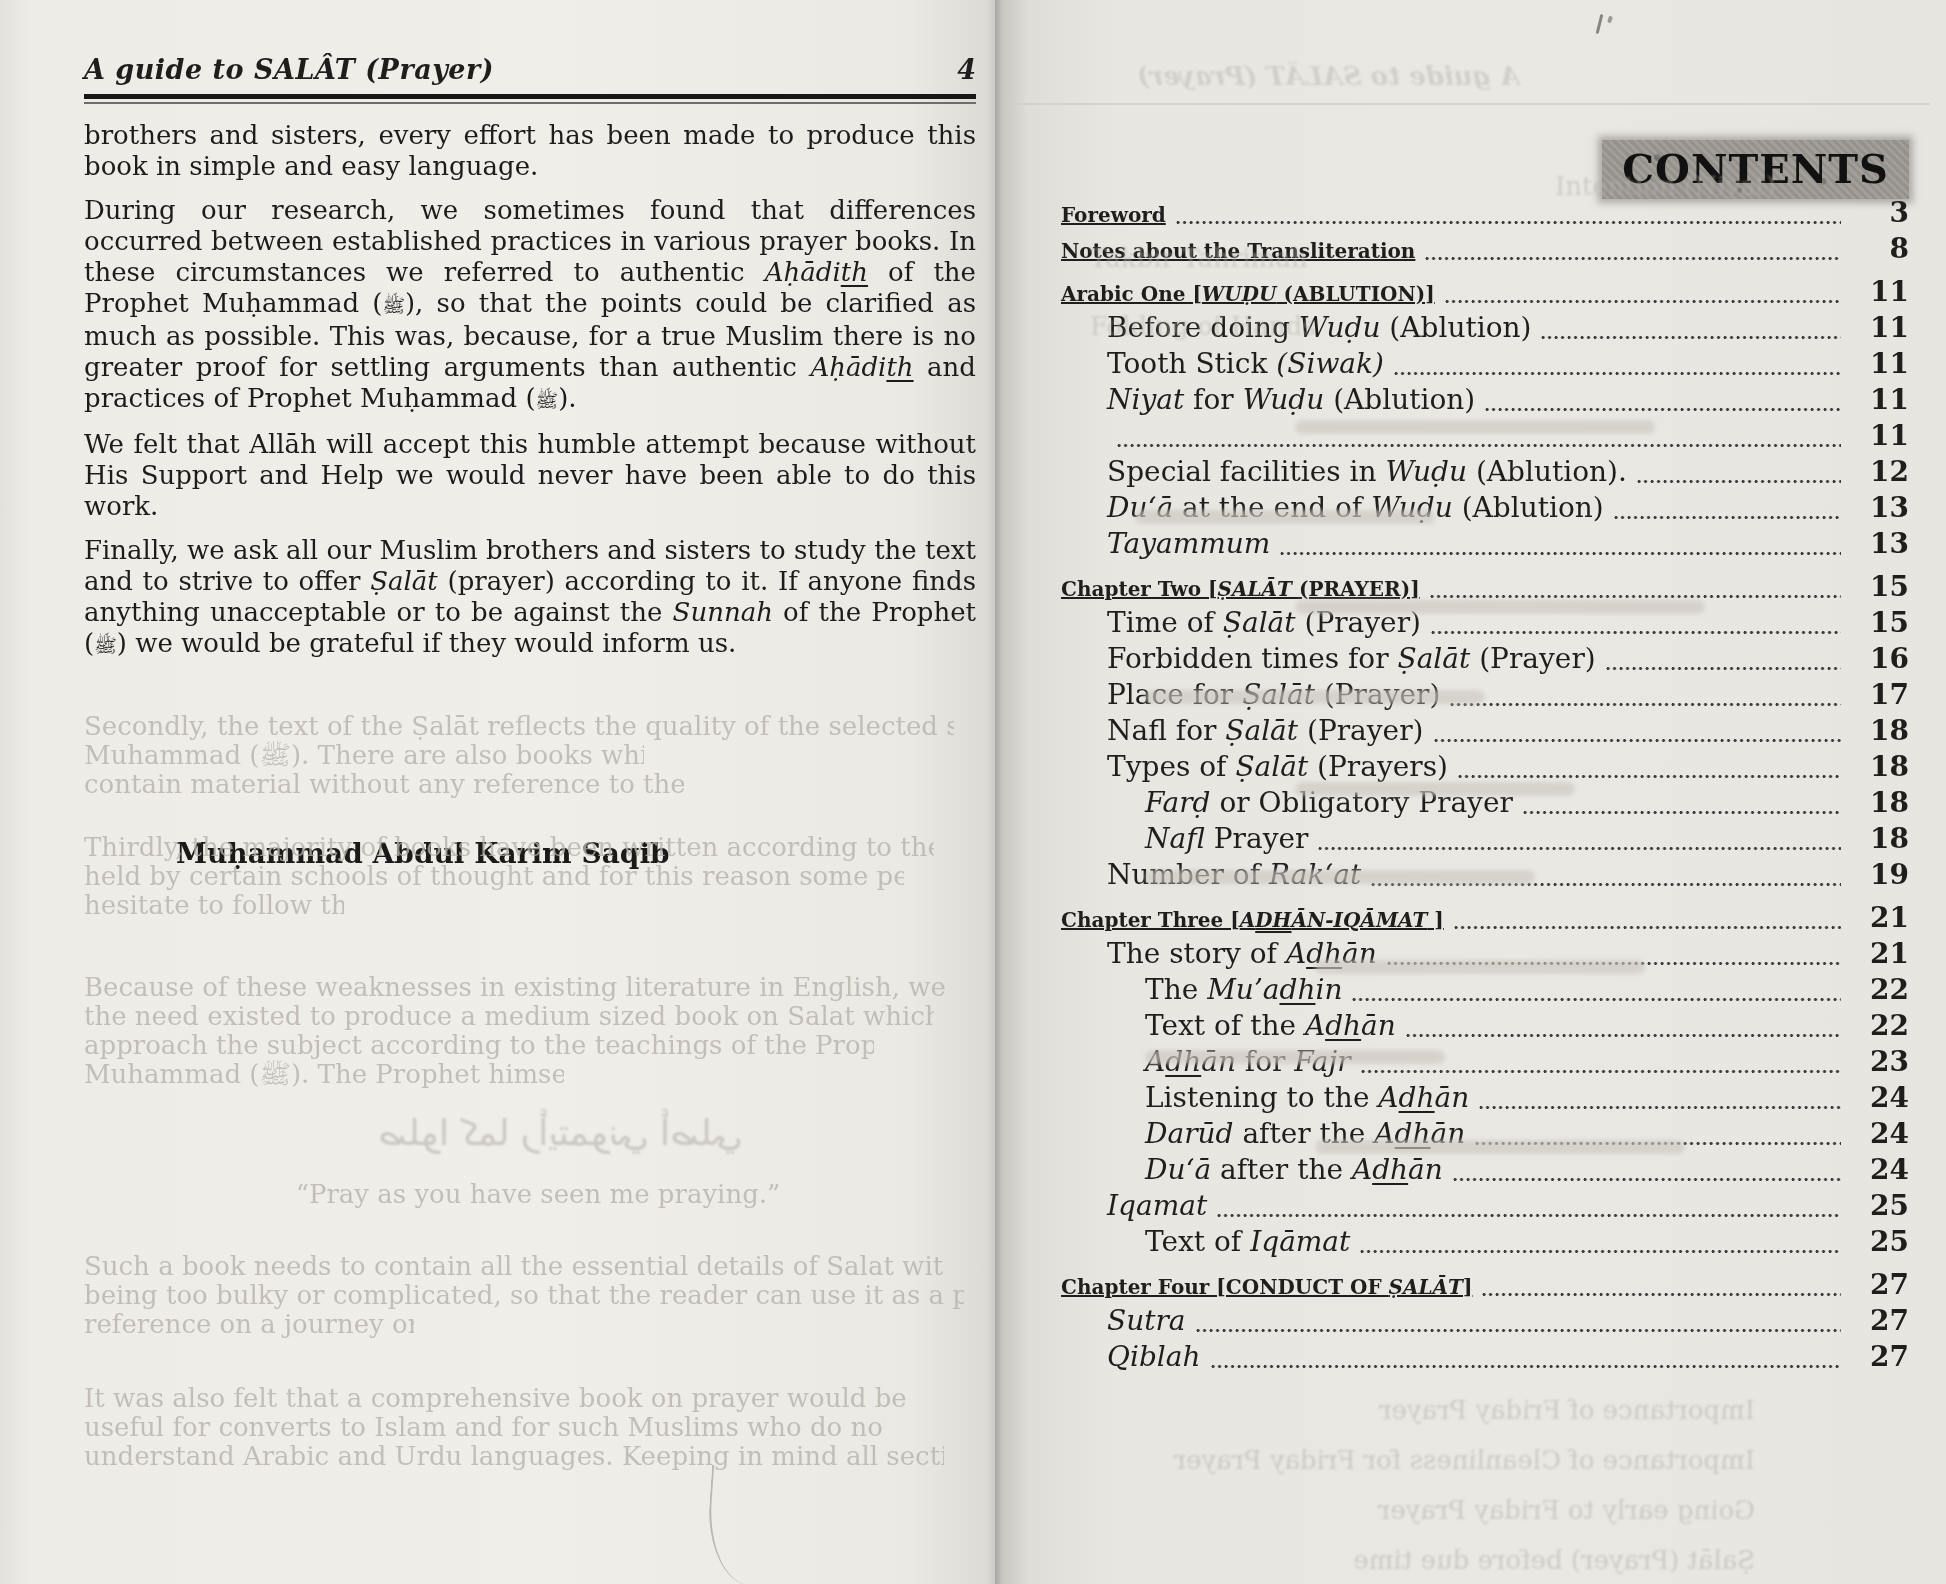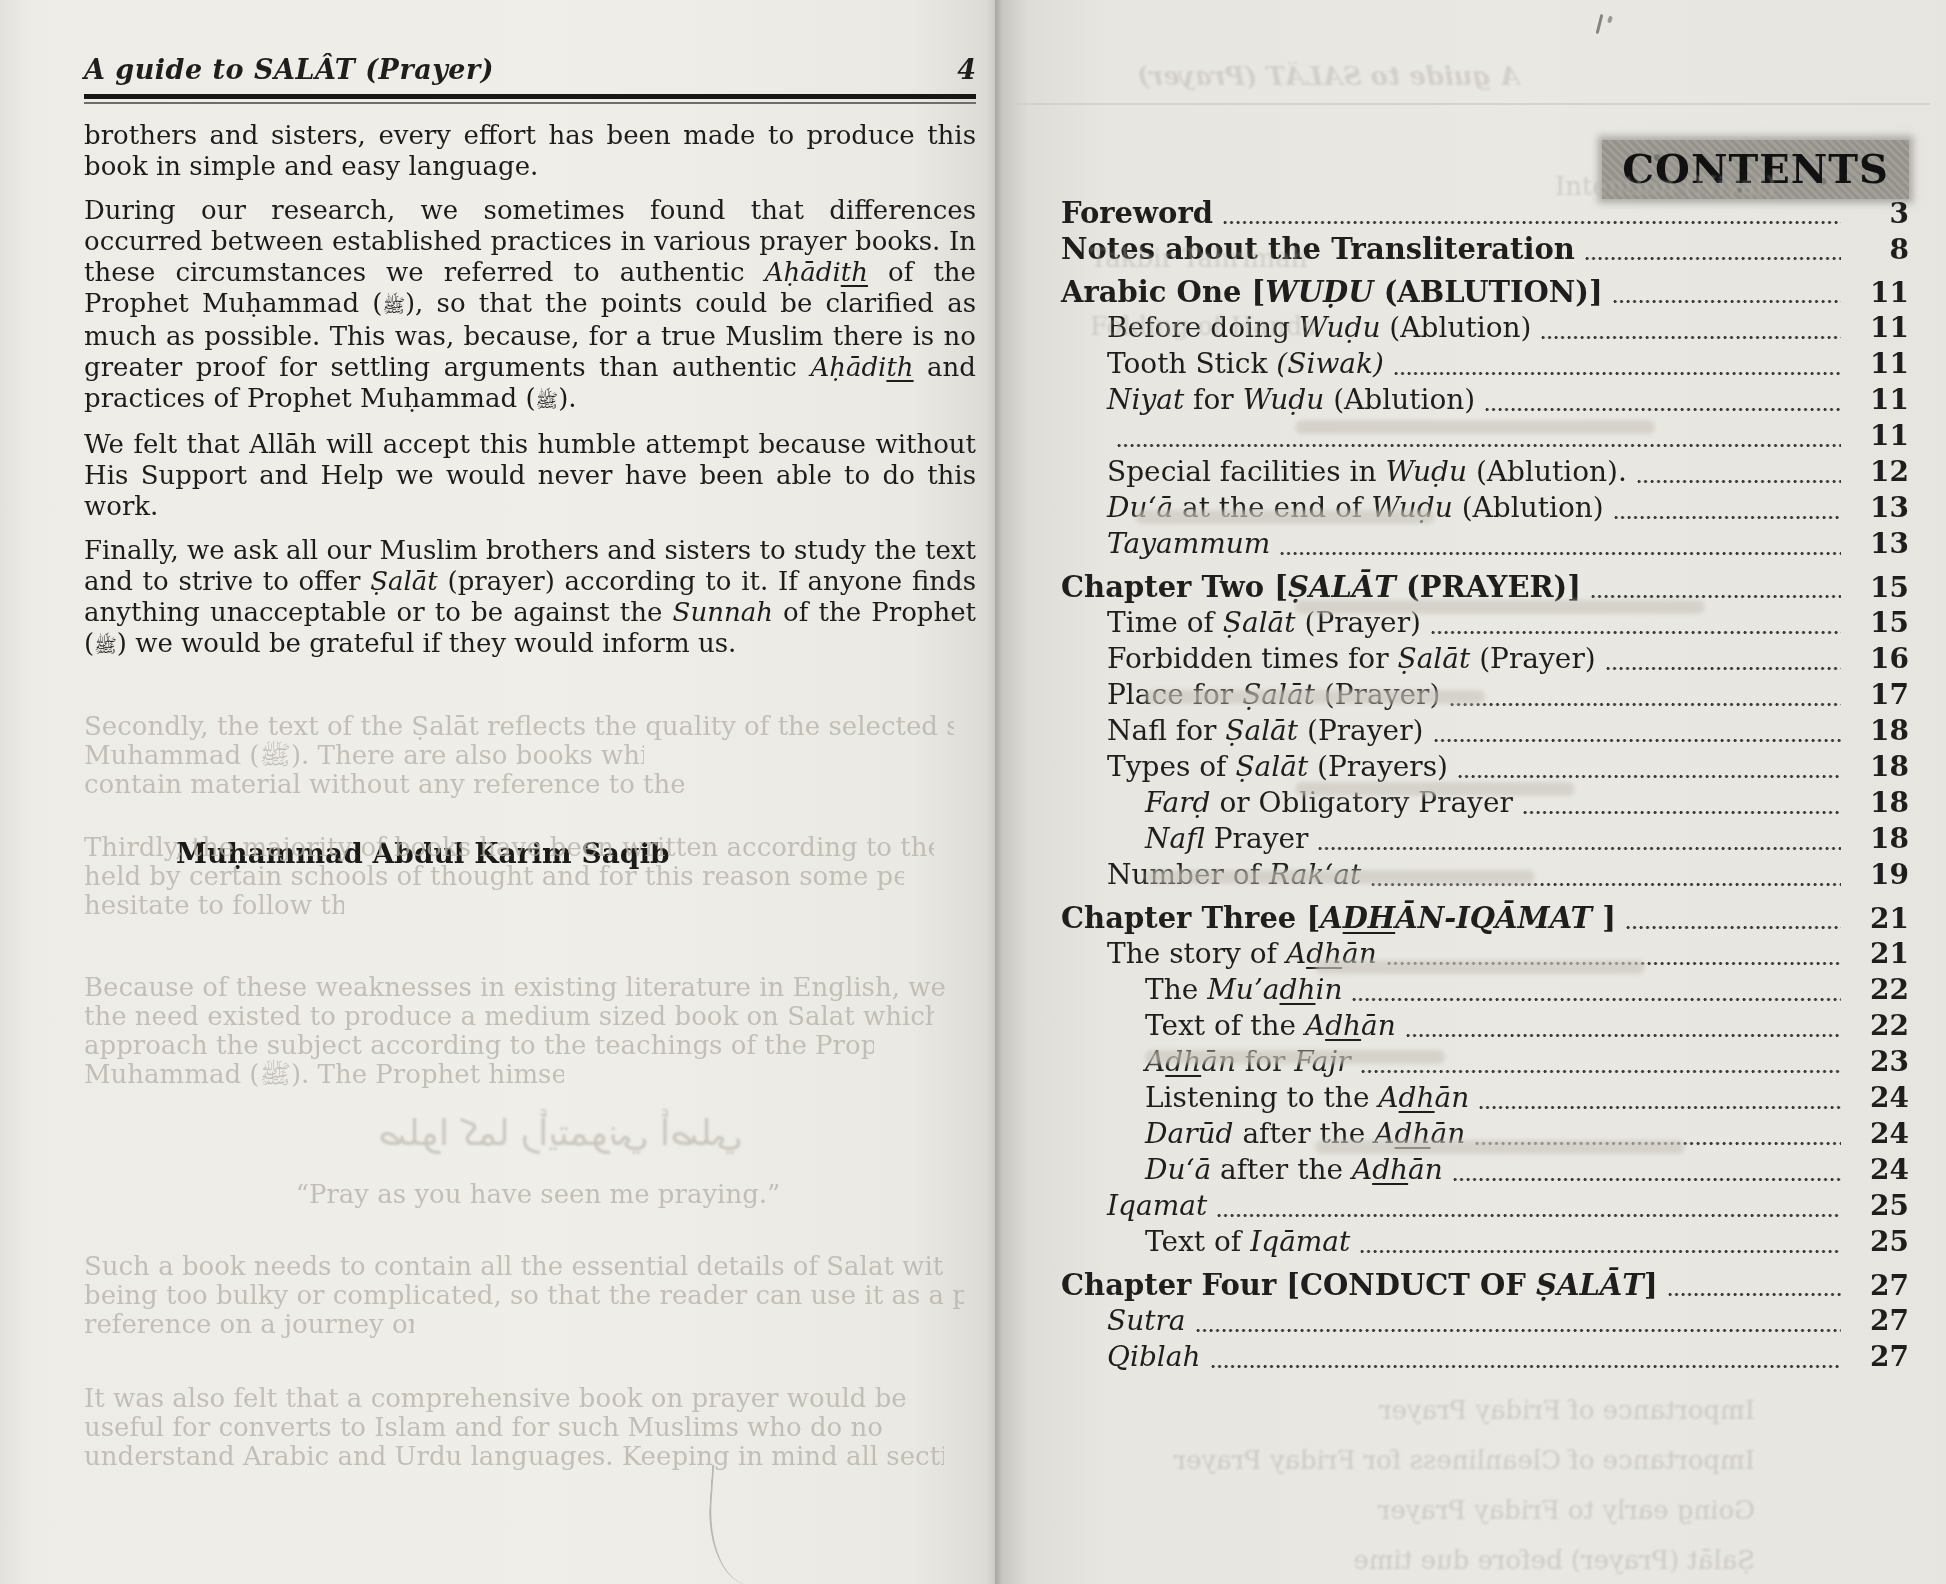--- a/index.html
+++ b/index.html
@@ -52,21 +52,21 @@
       repeating-linear-gradient(45deg, rgba(90,88,84,.22) 0 3px, rgba(150,147,142,.22) 3px 6px),
       #a5a29c;
     box-shadow:0 0 7px 4px rgba(125,122,116,.55);
   }
   .toc-list{position:absolute;left:66px;top:196px;width:848px;}
   .toc-row{display:flex;align-items:baseline;height:36px;font-size:28px;}
   .toc-row.chap{margin-top:7px;}
   .toc-row.lv1{padding-left:46px;}
   .toc-row.lv2{padding-left:84px;}
   .toc-label{white-space:nowrap;}
-  .toc-row.lv0 .toc-label{font-size:29px;}
+  .toc-row.lv0 .toc-label{font-size:20px;text-decoration:underline;}
   .leader{
     flex:1;height:5px;align-self:flex-end;margin:0 4px 7px 10px;min-width:30px;
     background-image:radial-gradient(circle at 2px 2.5px,#3d3c39 1.25px,transparent 1.8px);
     background-size:6.5px 5px;background-repeat:repeat-x;background-position:left bottom;
   }
   .toc-num{width:64px;text-align:right;font-weight:bold;flex:none;}
   
   .ghost{position:absolute;color:#b6b2aa;pointer-events:none;}
   .ghost-line{font-size:26px;line-height:29px;white-space:nowrap;overflow:hidden;
     filter:blur(.7px);opacity:.78;}

